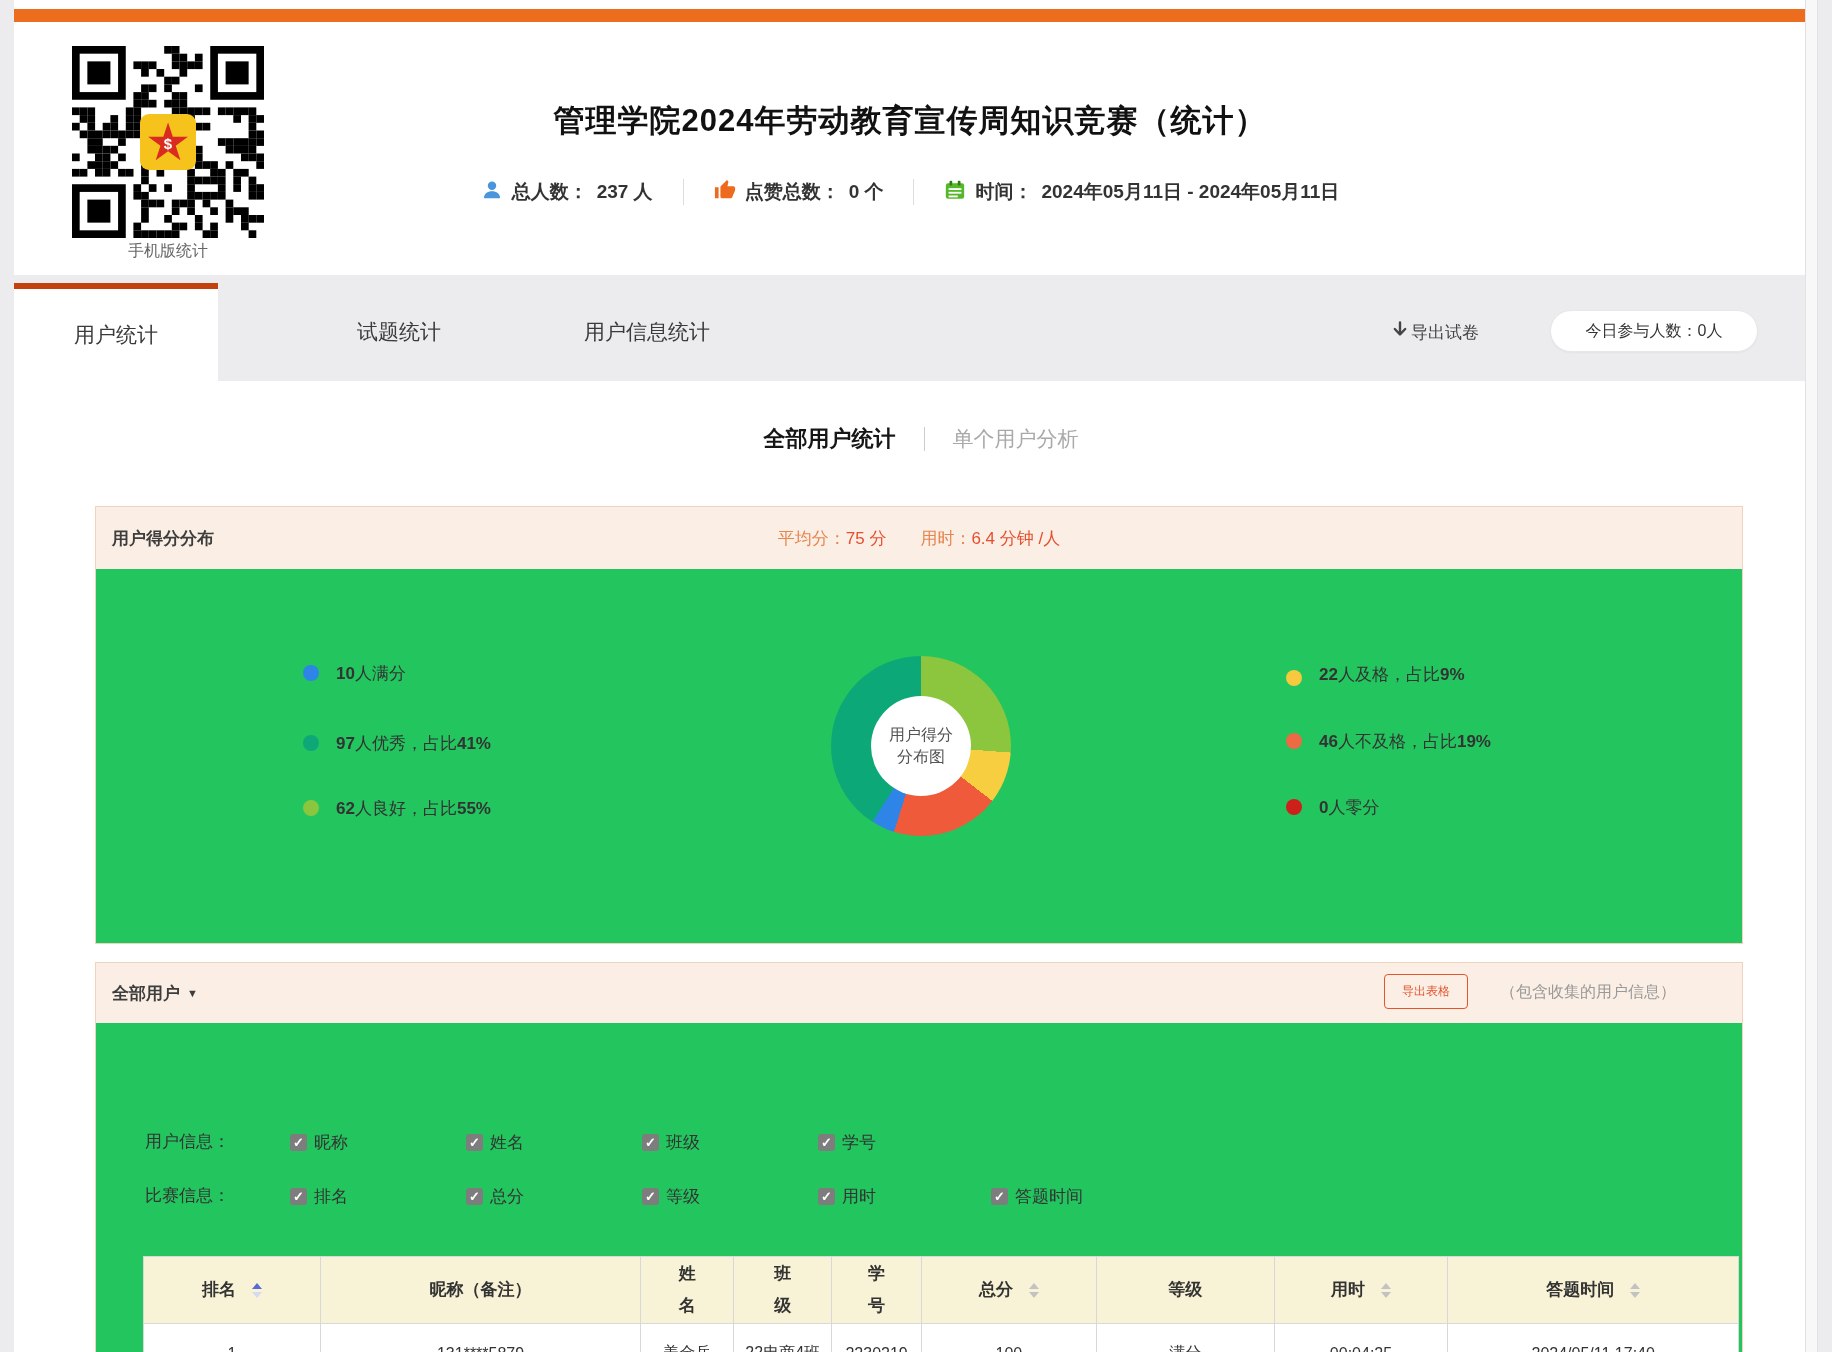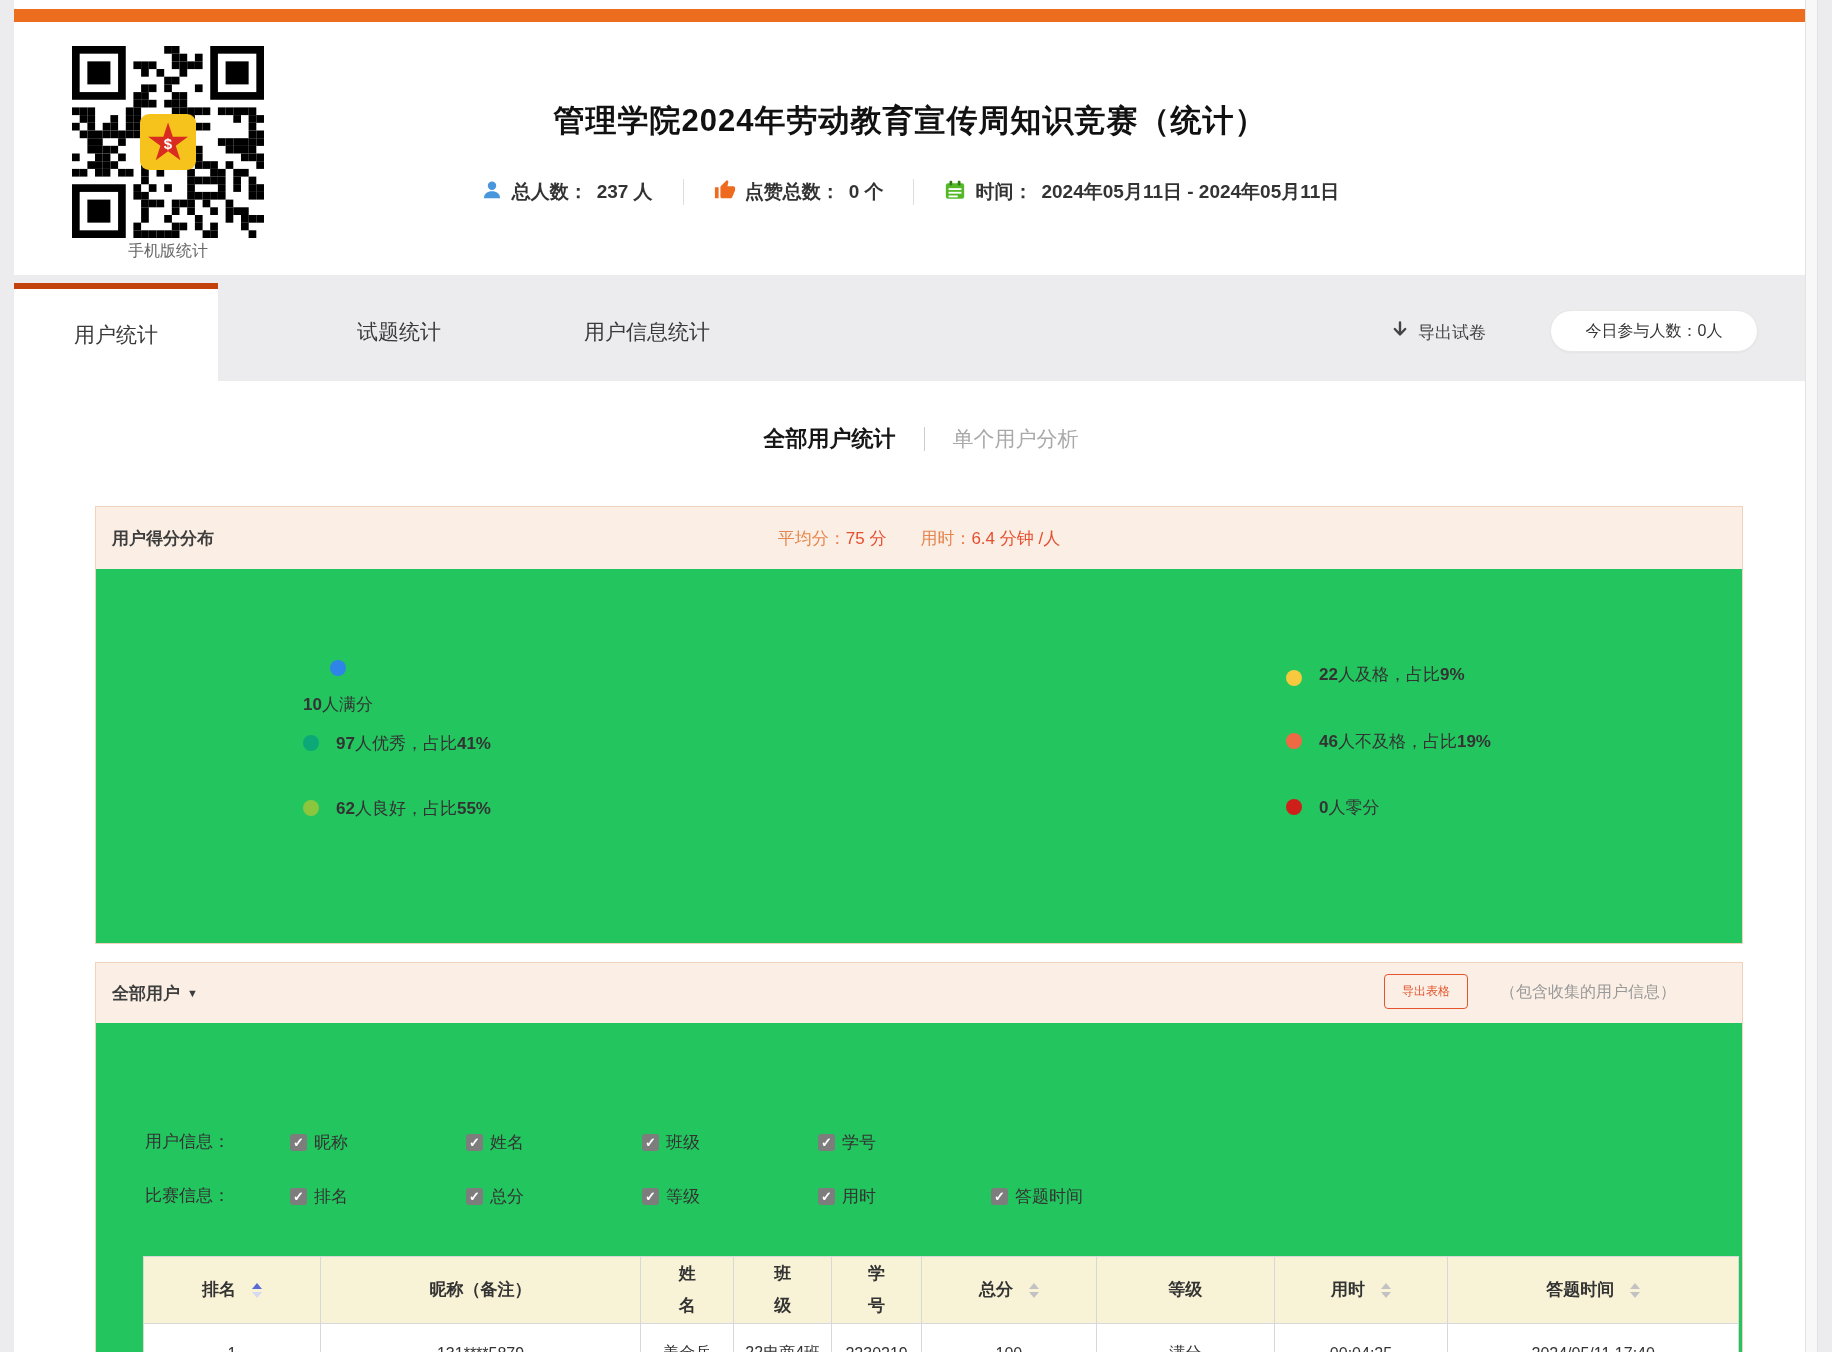--- a/index.html
+++ b/index.html
@@ -16,21 +16,21 @@
   .qr-caption { position:absolute; left:72px; top:241px; width:192px; text-align:center; font-size:16px; color:#666; }
   .page-title { position:absolute; left:350px; top:100px; width:1120px; text-align:center; font-size:31px; font-weight:bold; color:#111; letter-spacing:1px; }
   .stats-row { position:absolute; left:350px; top:174px; width:1120px; height:36px; display:flex; align-items:center; justify-content:center; }
   .stat-item { display:flex; align-items:center; gap:9px; padding:0 30px; font-size:19px; font-weight:bold; color:#333; }
   .stat-divider { width:1px; height:26px; background:#DDD; }
 
   
   .tabband { position:absolute; left:14px; top:275px; width:1804px; height:106px; background:#ECECEF; }
   .tab { position:absolute; top:283px; height:98px; display:flex; align-items:center; justify-content:center; font-size:21px; color:#3a3a3a; cursor:pointer; }
   .tab.active { left:0; width:204px; background:#fff; border-top:6px solid #c2410c; }
-  .export-paper { position:absolute; left:1390px; top:283px; height:98px; display:flex; align-items:center; gap:8px; font-size:17px; color:#444; cursor:pointer; }
+  .export-paper { position:absolute; left:1390px; top:283px; height:98px; display:flex; align-items:center; gap:1px; font-size:17px; color:#444; cursor:pointer; }
   .today-pill { position:absolute; left:1550px; top:310px; width:208px; height:42px; background:#fff; border:1px solid #E7E7E7; border-radius:21px; display:flex; align-items:center; justify-content:center; font-size:16px; color:#333; box-shadow:0 1px 2px rgba(0,0,0,0.04); }
 
   
   .subtabs { position:absolute; left:421px; top:420px; width:1000px; height:38px; display:flex; align-items:center; justify-content:center; gap:28px; }
   .subtab.active { font-size:22px; font-weight:bold; color:#161616; }
   .subtab.inactive { font-size:21px; color:#A9A9A9; }
   .subtab-divider { width:1px; height:24px; background:#CCC; }
 
   
   .panel { position:absolute; left:95px; width:1648px; background:#22c55e; border:1px solid #F1D2BC; }
@@ -370,33 +370,39 @@
 
 <div class="panel" id="score-panel">
   <div class="panel-header">
     <span class="panel-title">用户得分分布</span>
     <div class="score-stats">
       <span><span class="lbl">平均分：</span><span class="val">75 分</span></span>
       <span><span class="lbl">用时：</span><span class="val">6.4 分钟 /人</span></span>
     </div>
   </div>
   <div id="legend-left">
-      <div class="legend-row" style="left: 207px; top: 153px; flex-direction: column;">
+      <div class="legend-row" style="left: 207px; top: 153px;">
         <span class="legend-dot" style="background:#2F84E8"></span>
         <span class="legend-text"><b>10</b>人满分</span>
       </div>
       <div class="legend-row" style="left: 207px; top: 223px;">
         <span class="legend-dot" style="background:#0CA877"></span>
         <span class="legend-text"><b>97</b>人优秀，占比<b>41%</b></span>
       </div>
       <div class="legend-row" style="left: 207px; top: 288px;">
         <span class="legend-dot" style="background:#8CC63E"></span>
         <span class="legend-text"><b>62</b>人良好，占比<b>55%</b></span>
       </div>
     </div>
+  <div class="donut" id="donut" style="background: conic-gradient(rgb(140, 198, 62) 0deg, rgb(140, 198, 62) 94.18deg, rgb(246, 206, 63) 94.18deg, rgb(246, 206, 63) 127.59deg, rgb(238, 90, 58) 127.59deg, rgb(238, 90, 58) 197.47deg, rgb(47, 132, 232) 197.47deg, rgb(47, 132, 232) 212.66deg, rgb(12, 168, 119) 212.66deg, rgb(12, 168, 119) 360deg);">
+    <div class="donut-hole">
+      <span>用户得分</span>
+      <span>分布图</span>
+    </div>
+  </div>
   <div id="legend-right">
       <div class="legend-row" style="left: 1190px; top: 153px; align-items: flex-end;">
         <span class="legend-dot" style="background:#F6C93F"></span>
         <span class="legend-text"><b>22</b>人及格，占比<b>9%</b></span>
       </div>
       <div class="legend-row" style="left: 1190px; top: 221px;">
         <span class="legend-dot" style="background:#EE6A45"></span>
         <span class="legend-text"><b>46</b>人不及格，占比<b>19%</b></span>
       </div>
       <div class="legend-row" style="left: 1190px; top: 287px;">

